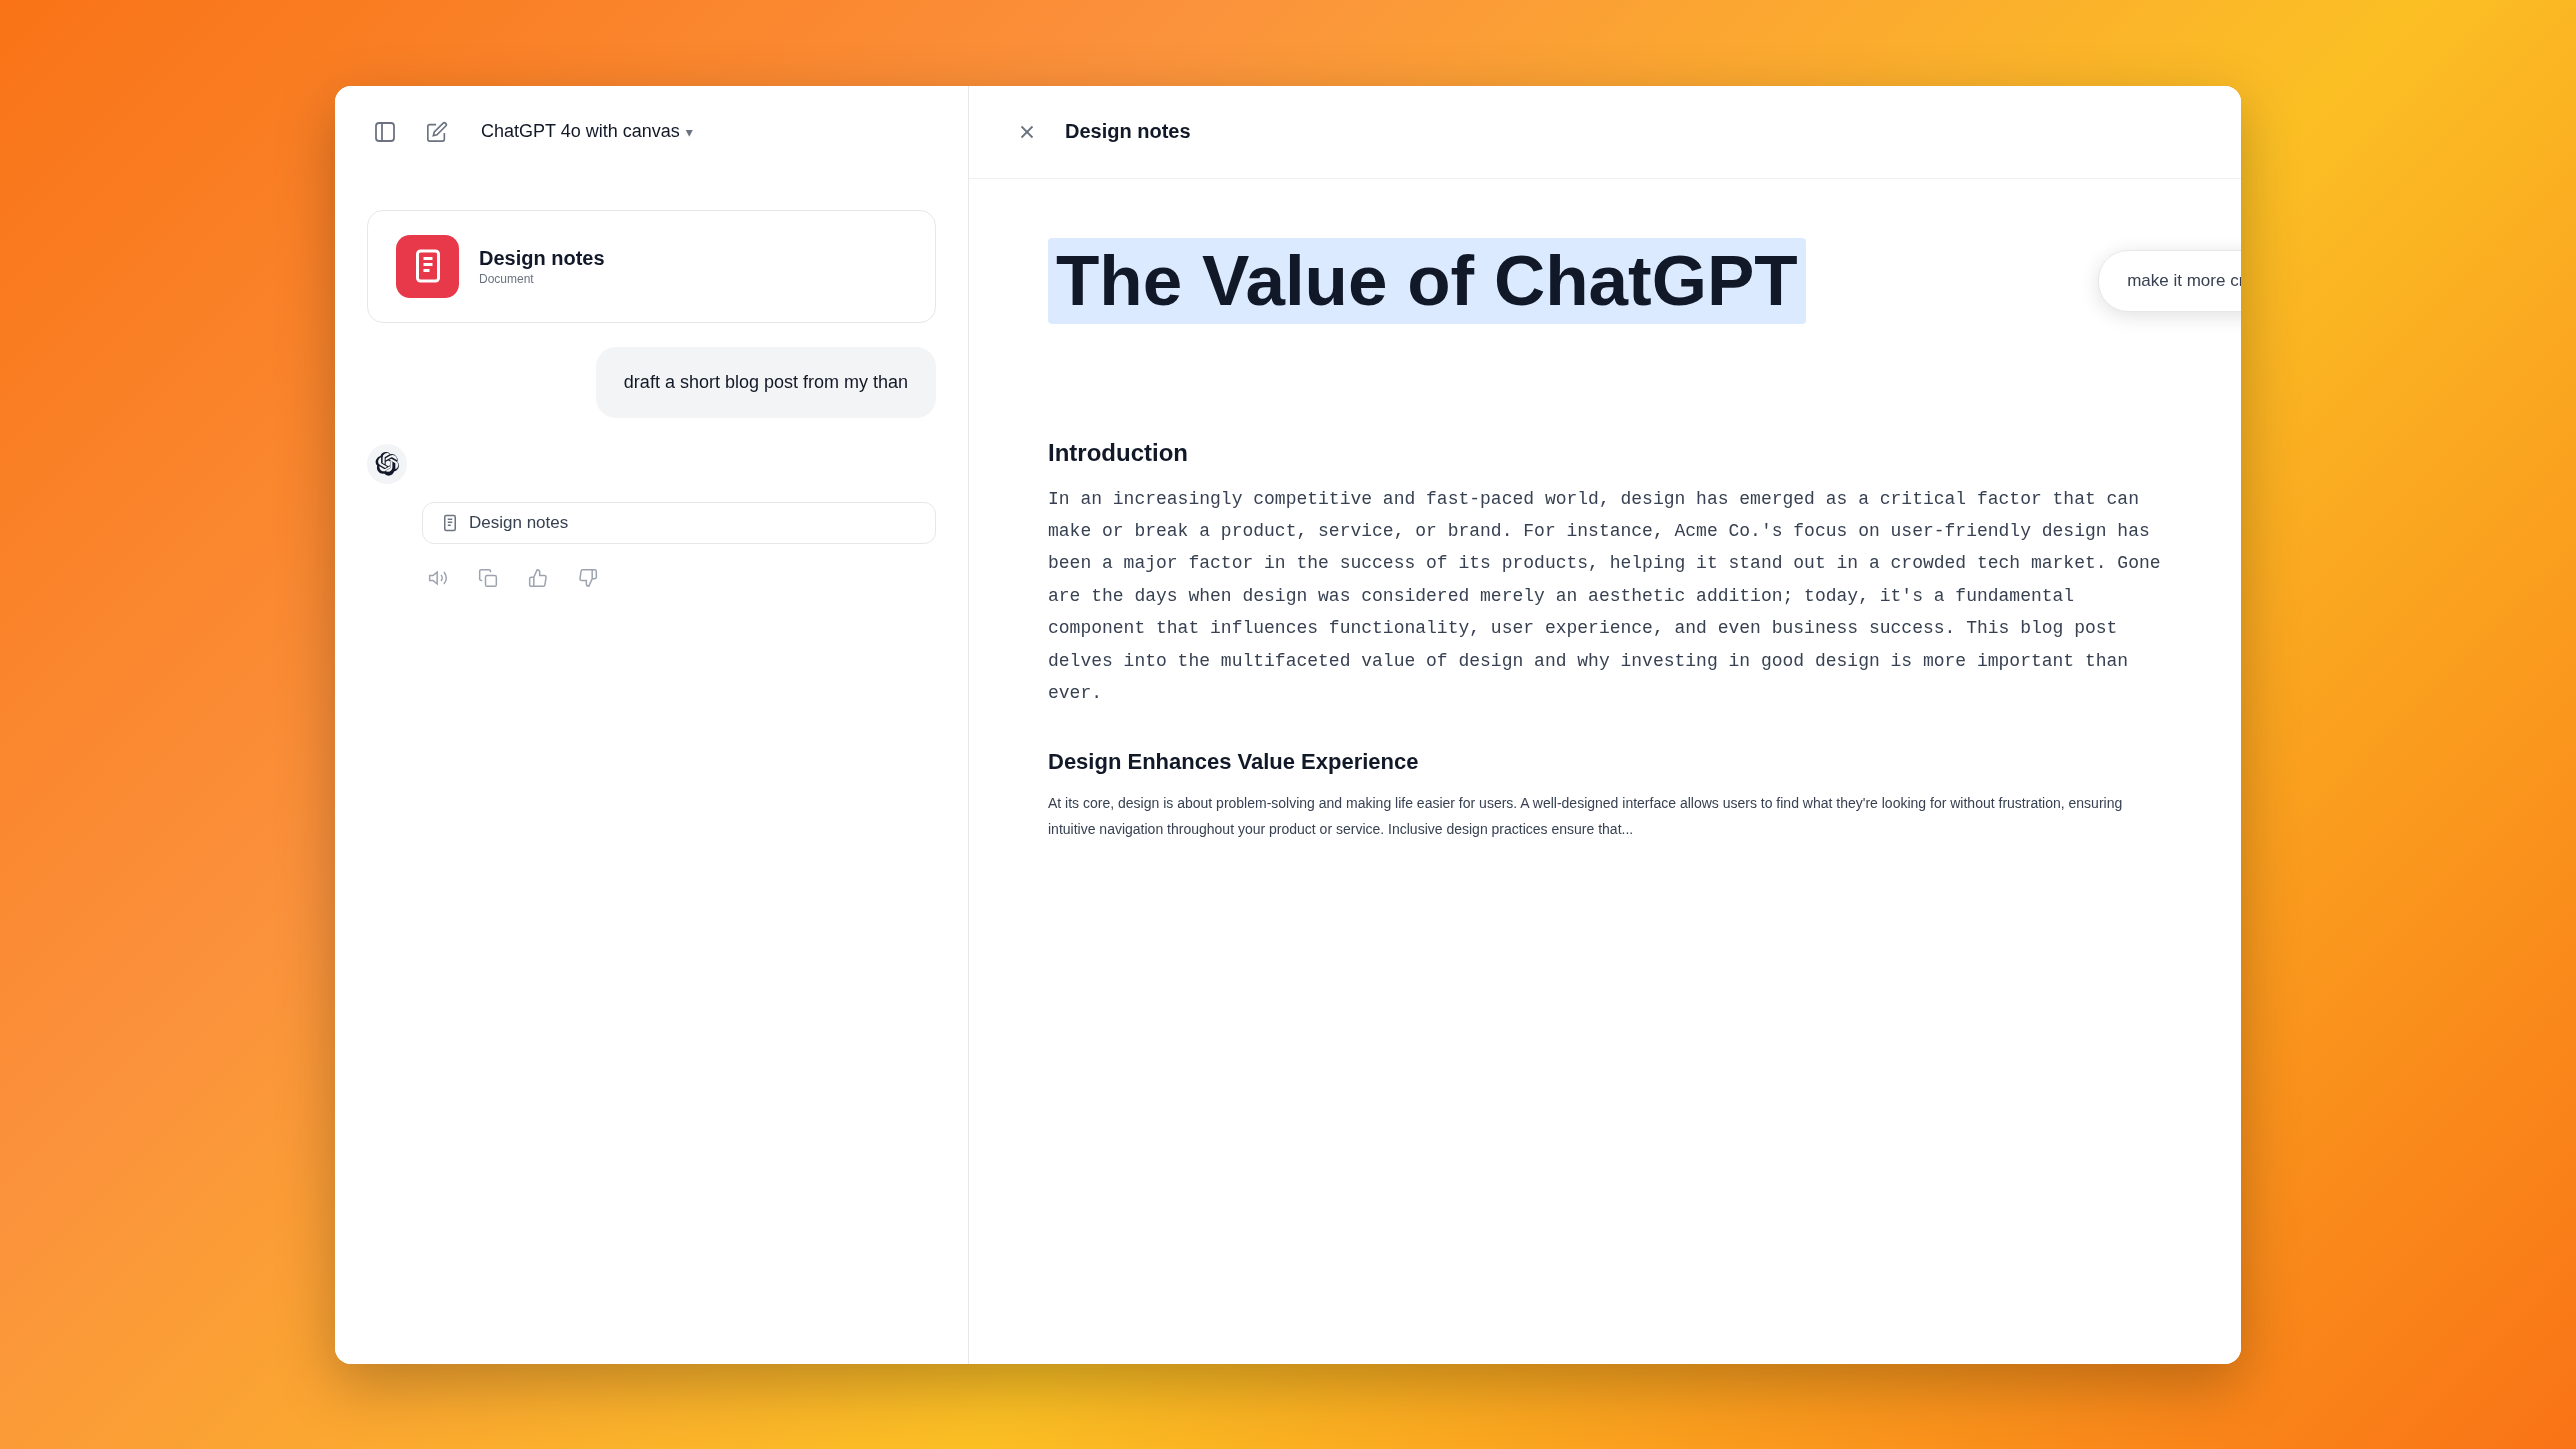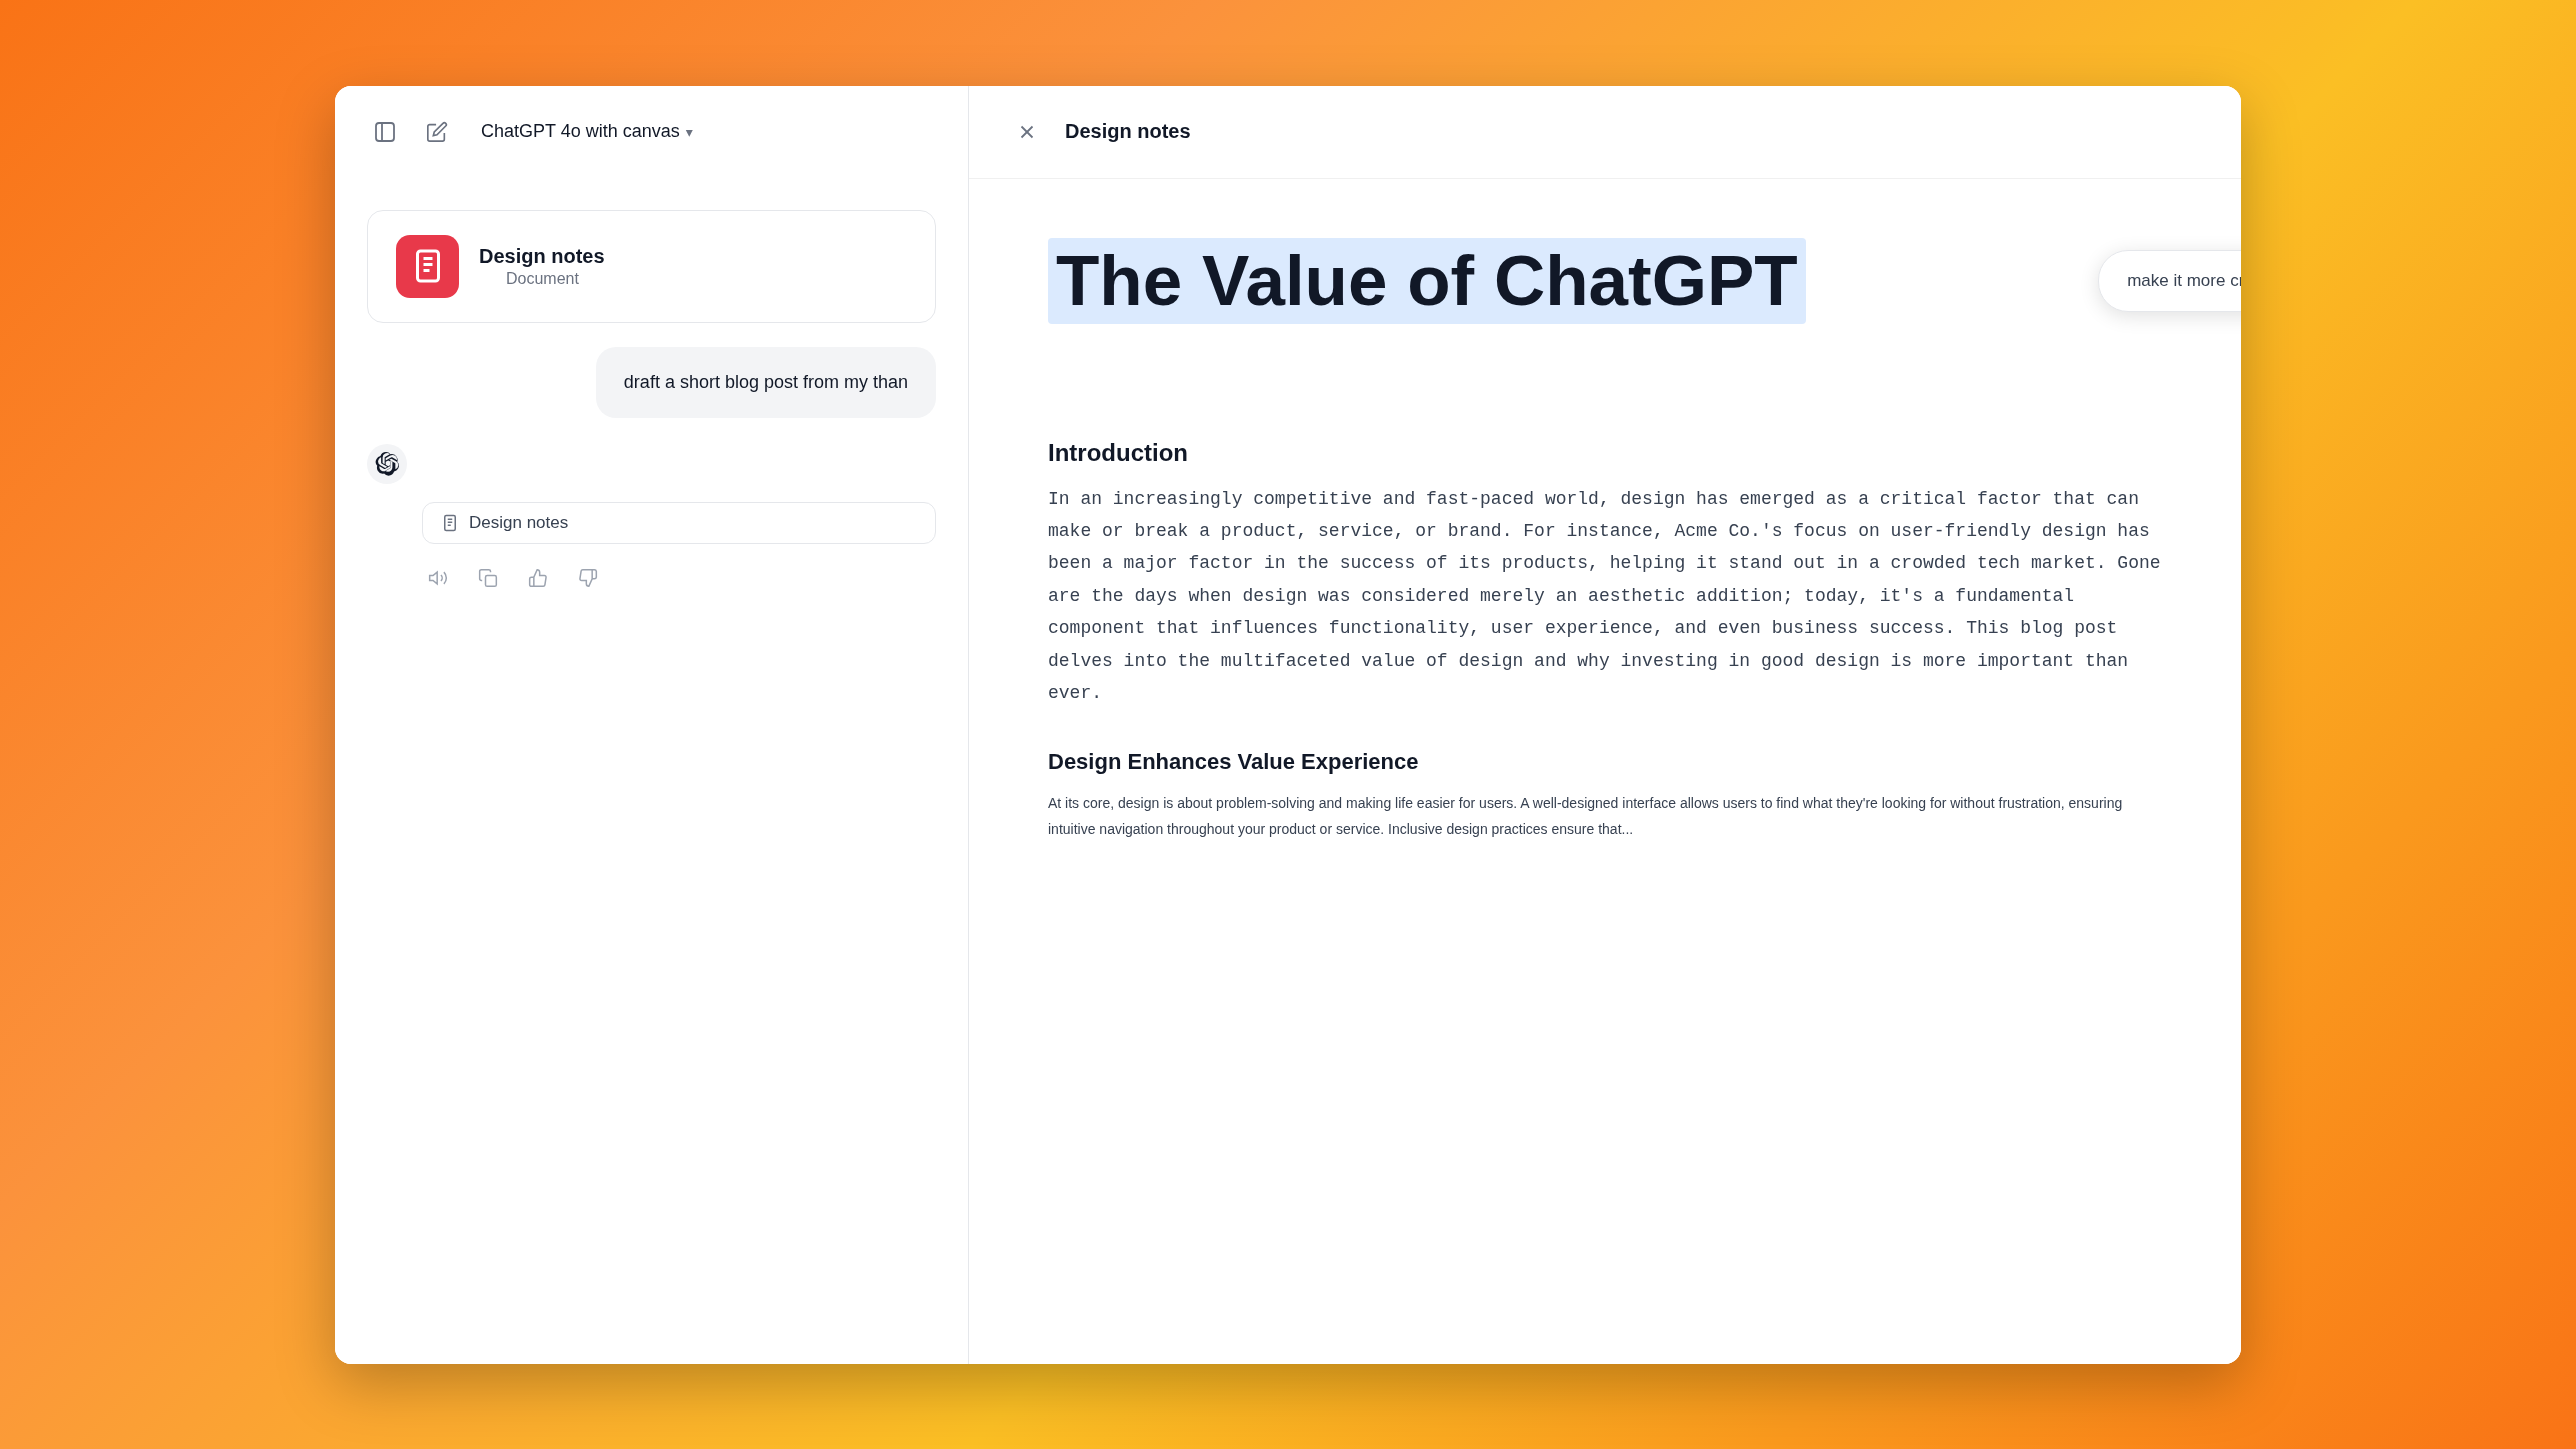--- a/index.html
+++ b/index.html
@@ -128,24 +128,23 @@
       flex-direction: column;
     }
 
     .doc-title {
       font-size: 20px;
       font-weight: 700;
       color: #111827;
     }
 
     .doc-type {
-      font-size: 16px;
+      font-size: 12px;
       color: #6b7280;
       margin-top: 2px;
-      margin-left: 27px;
     }
 
     
     .user-message {
       background: #f3f4f6;
       border-radius: 20px;
       padding: 22px 28px;
       align-self: flex-end;
       max-width: 476px;
       font-size: 18px;

